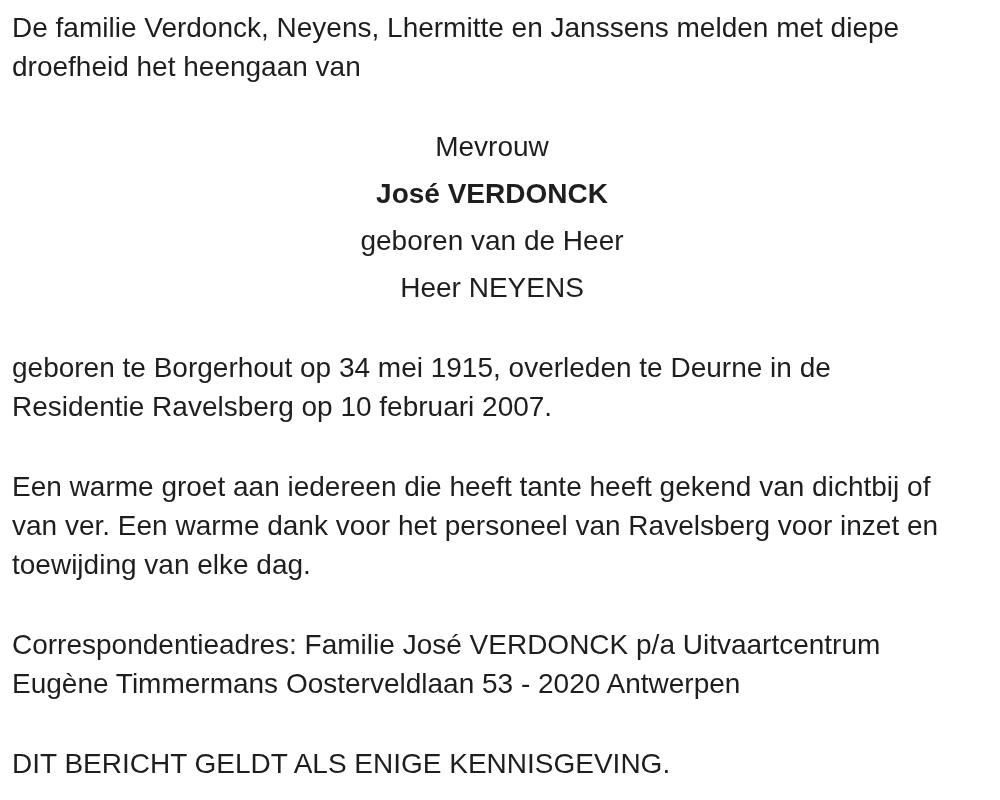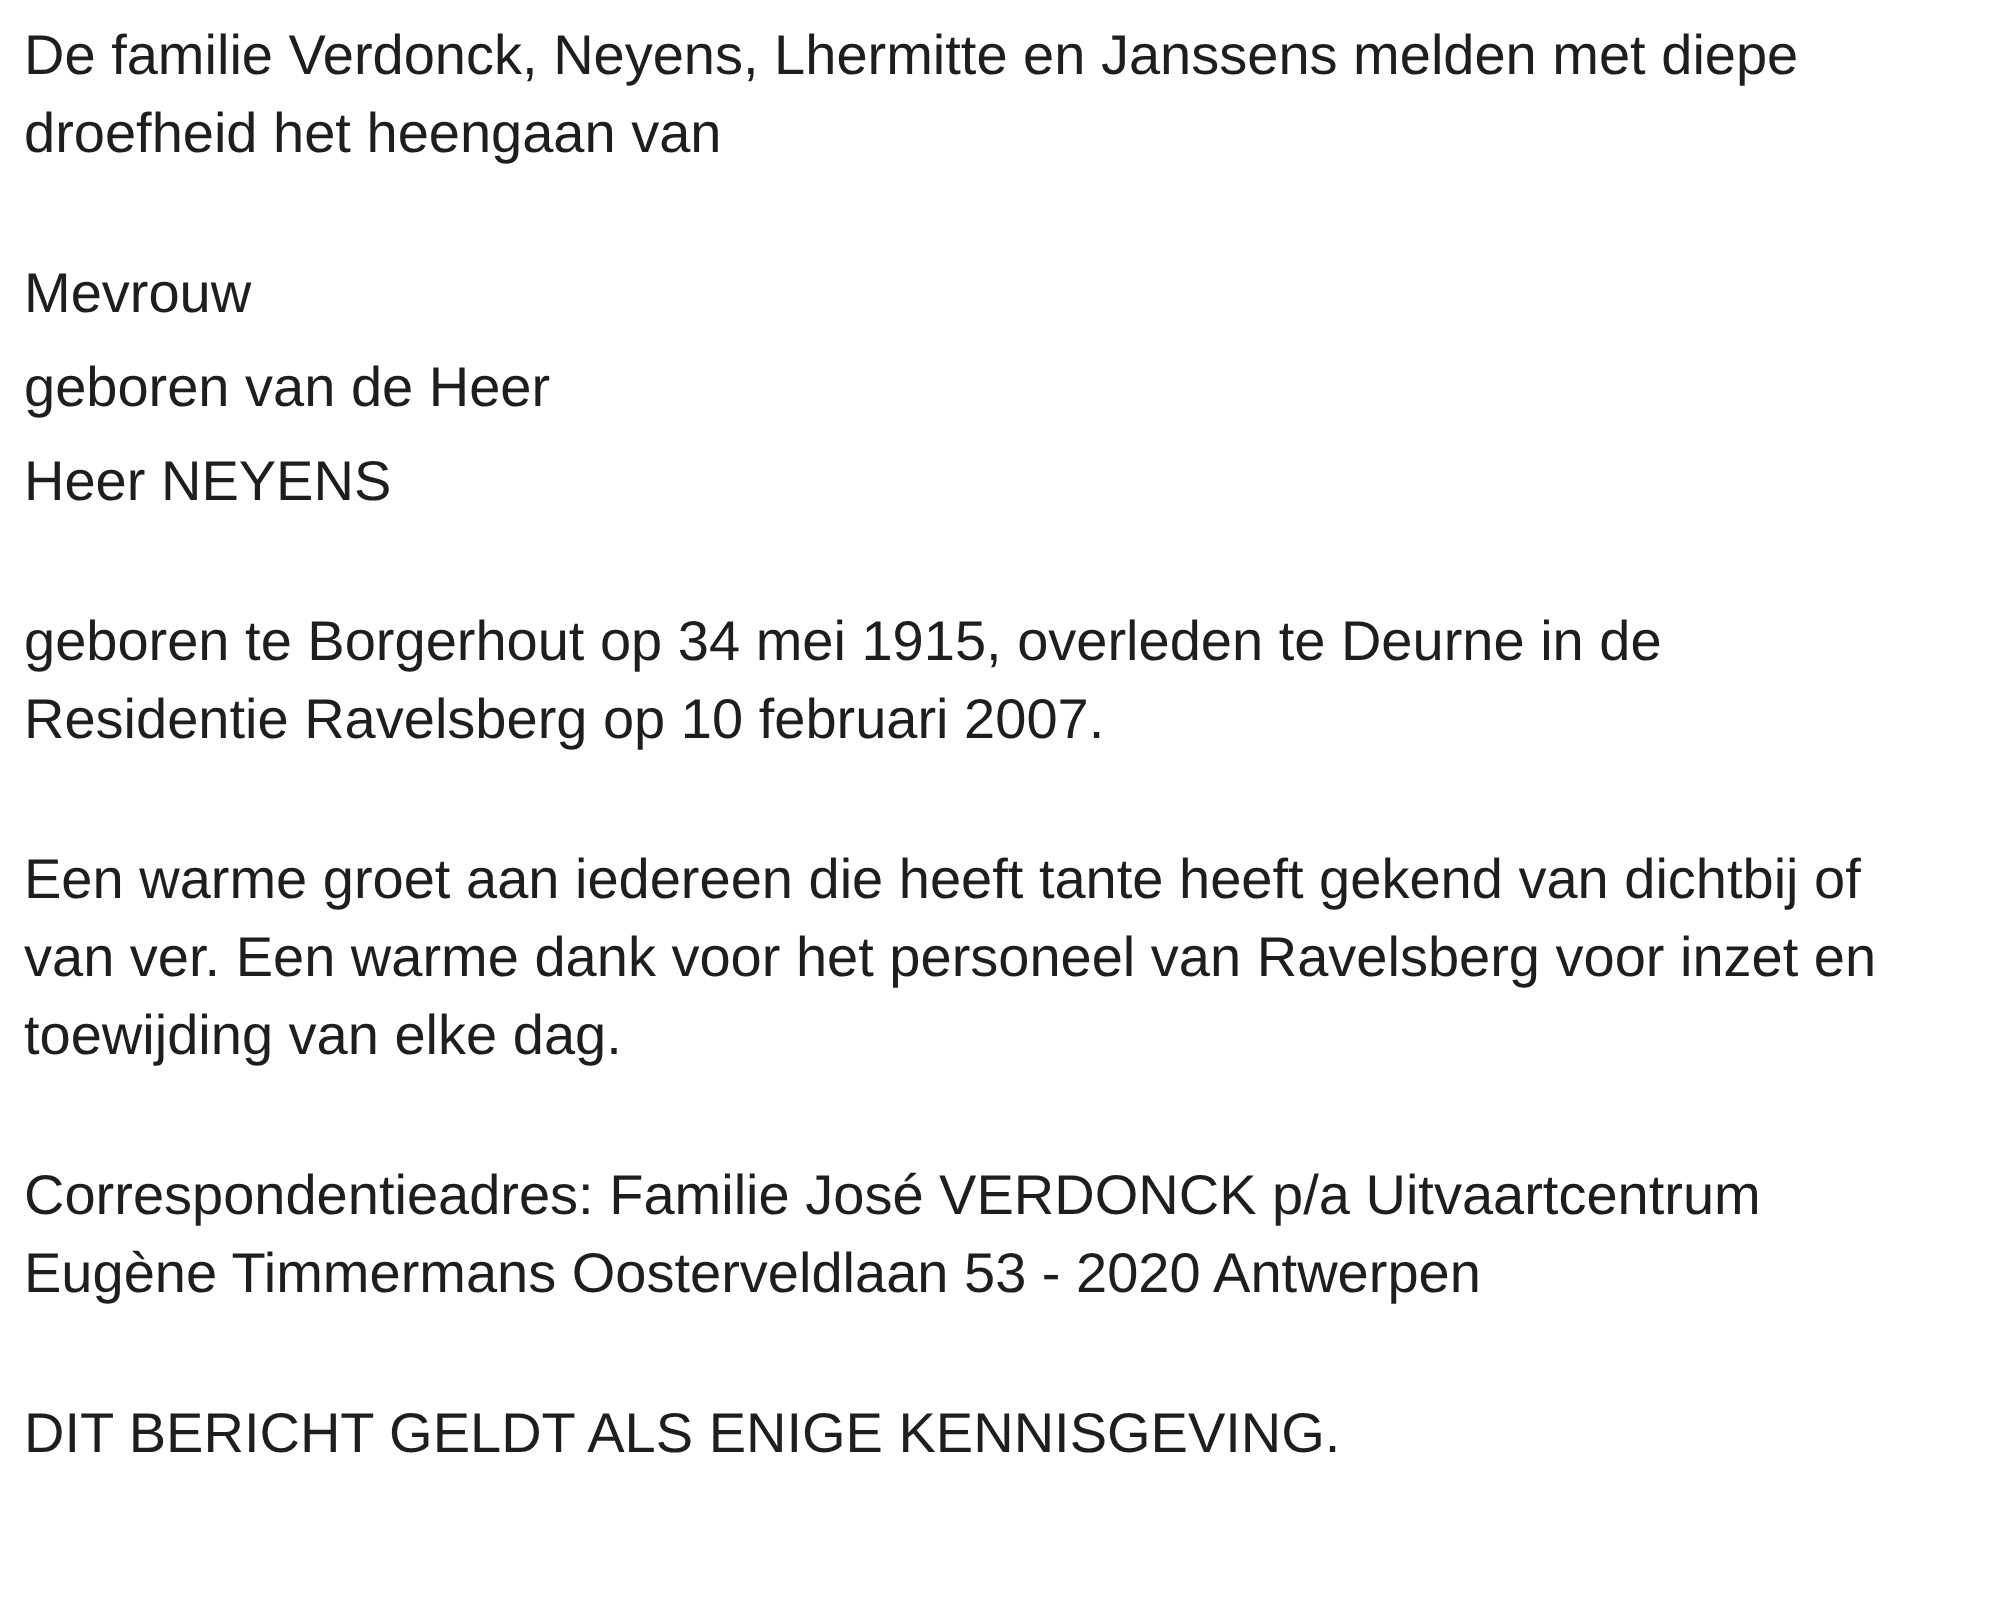--- a/index.html
+++ b/index.html
@@ -22,20 +22,21 @@
     line-height: 39px;
     color: #1e1e1e;
     letter-spacing: 0px;
   }
   .para {
     margin: 0 0 41px 0;
     max-width: 958px;
   }
   .name-block {
     margin: 0 0 41px 0;
+    text-align: center;
   }
   .name-line {
     margin: 0 0 8px 0;
   }
   .name-line:last-child {
     margin-bottom: 0;
   }
   .deceased-name {
     font-weight: 700;
   }
@@ -45,20 +46,21 @@
 </style>
 </head>
 <body style="background: rgb(255, 255, 255);">
 
 <main class="page" style="color: rgb(30, 30, 30);">
 
   <p class="para">De familie Verdonck, Neyens, Lhermitte en Janssens melden met diepe droefheid het heengaan van</p>
 
   <div class="name-block">
     <div class="name-line">Mevrouw</div>
+    <div class="name-line deceased-name">José VERDONCK</div>
     <div class="name-line">geboren van de Heer</div>
     <div class="name-line">Heer NEYENS</div>
   </div>
 
   <p class="para">geboren te Borgerhout op 34 mei 1915, overleden te Deurne in de Residentie Ravelsberg op 10 februari 2007.</p>
 
   <p class="para">Een warme groet aan iedereen die heeft tante heeft gekend van dichtbij of van ver. Een warme dank voor het personeel van Ravelsberg voor inzet en toewijding van elke dag.</p>
 
   <p class="para">Correspondentieadres: Familie José VERDONCK p/a Uitvaartcentrum Eugène Timmermans Oosterveldlaan 53 - 2020 Antwerpen</p>
 

